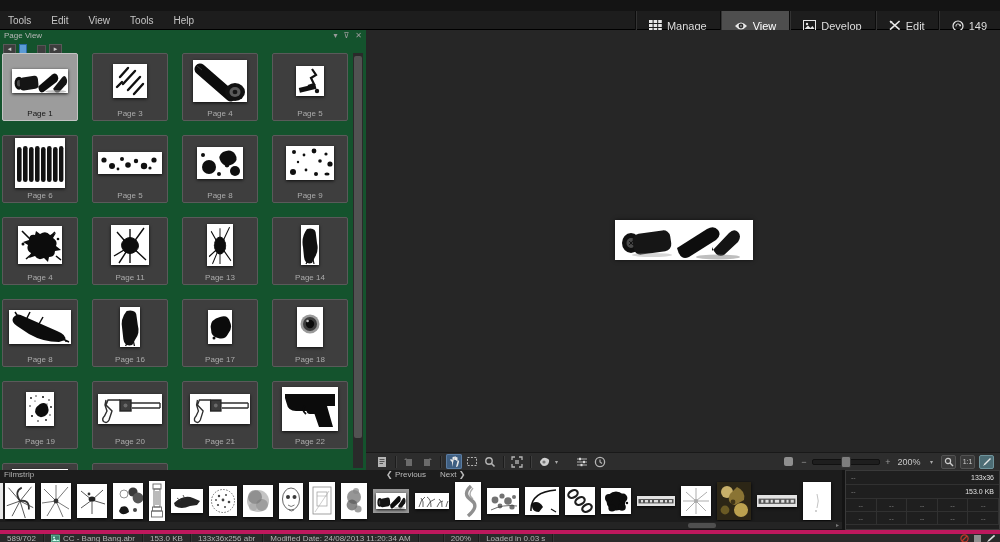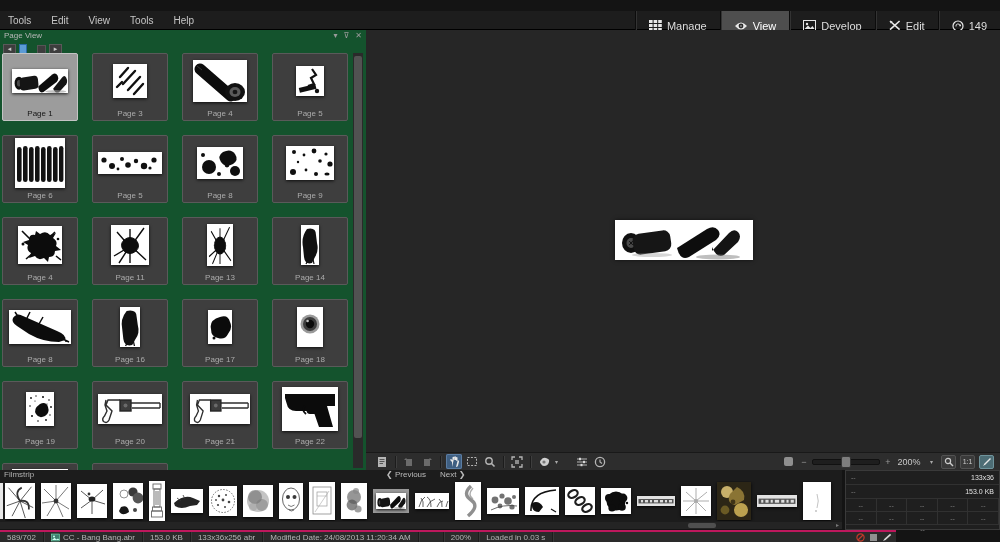--- a/index.html
+++ b/index.html
@@ -82,21 +82,21 @@
   
   .props{position:absolute;left:845px;top:470px;width:155px;height:60px;background:#1f1f1f;border:1px solid #3a3a3a;box-sizing:border-box;font-size:7px;}
   .prop-row{position:relative;height:13px;border-bottom:1px solid #313131;}
   .prop-label{position:absolute;left:5px;top:3px;color:#7d7d7d;}
   .prop-value{position:absolute;right:5px;top:3px;color:#e2e2e2;}
   .prop-grid{display:grid;grid-template-columns:repeat(5,1fr);}
   .prop-cell{height:12px;border-right:1px solid #313131;border-bottom:1px solid #313131;
     display:flex;align-items:center;justify-content:center;color:#7d7d7d;}
   .prop-footer{height:9px;display:flex;align-items:center;justify-content:center;color:#7d7d7d;}
   
-  .statusbar{position:absolute;left:0;top:530px;width:896px;height:12px;background:#2a2a2a;border-top:2px solid #be185d;box-sizing:border-box;
+  .statusbar{position:absolute;left:0;top:530px;width:1000px;height:12px;background:#2a2a2a;border-top:4px solid #be185d;box-sizing:border-box;
     display:flex;align-items:center;font-size:8px;color:#b5b5b5;}
   .sb-seg{display:flex;align-items:center;gap:3px;padding:0 7px;height:100%;
     border-right:1px solid #1c1c1c;box-shadow:1px 0 0 #383838;white-space:nowrap;}
   .sb-spacer{flex:1;}
   .sb-icons{display:flex;align-items:center;gap:4px;padding-right:4px;}
 </style>
 </head>
 <body>
 
 <div class="app">

